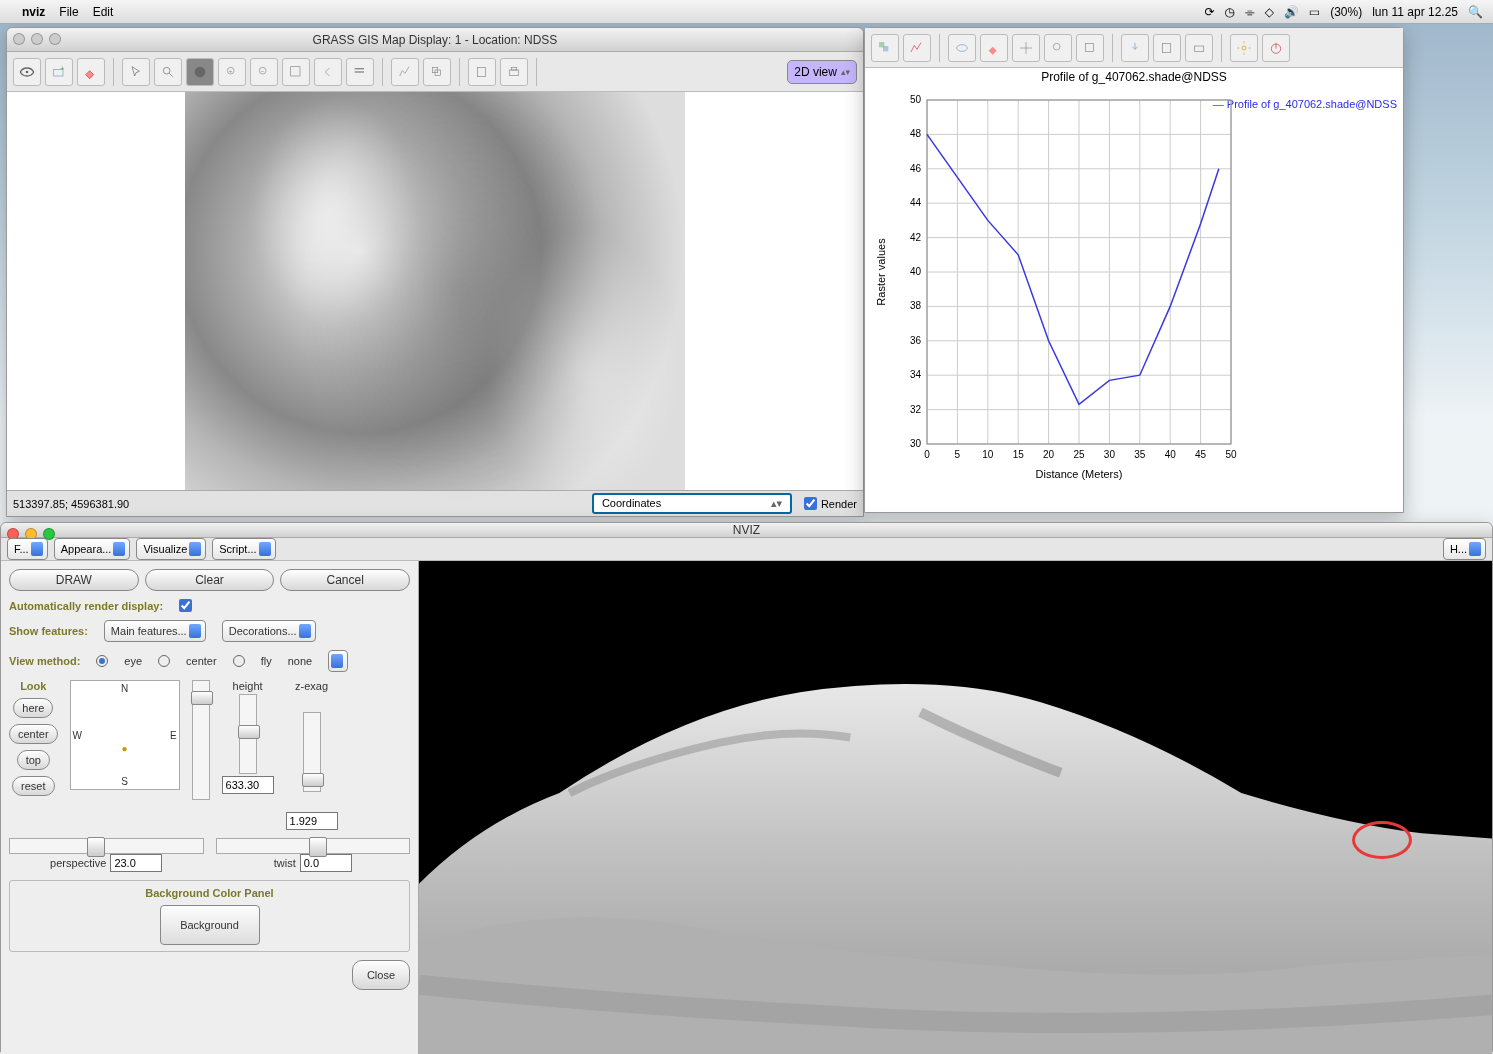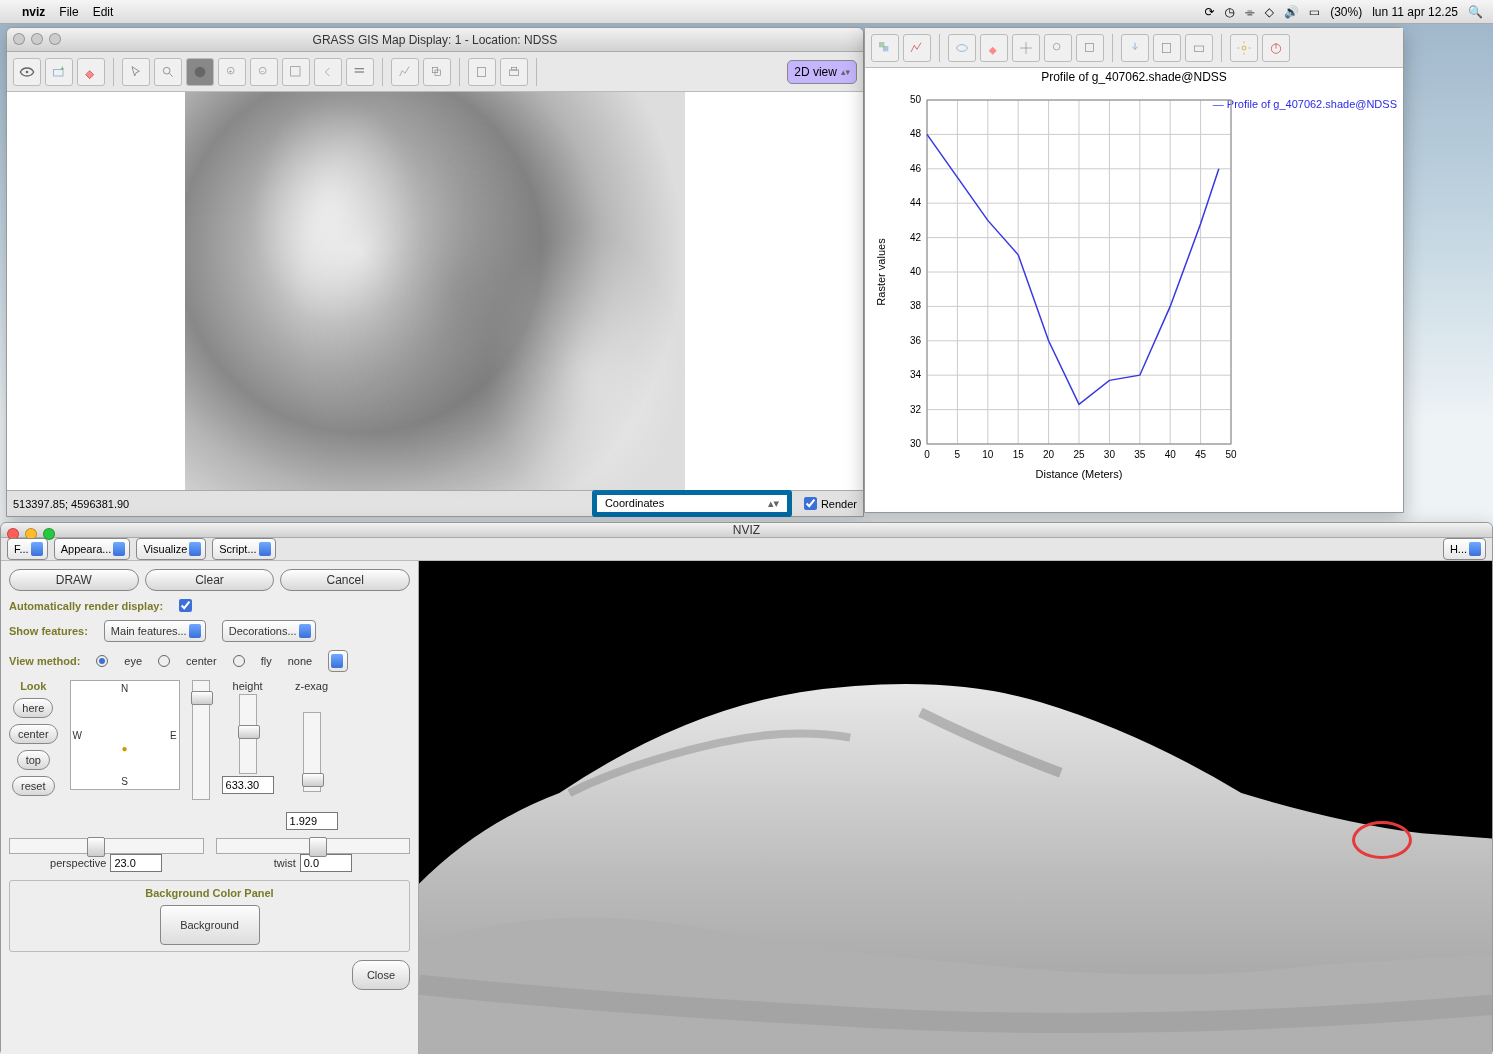--- a/index.html
+++ b/index.html
@@ -29,21 +29,21 @@
 .tsep { width:1px; height:28px; background:#bbb; margin:0 4px; }
 .viewsel { margin-left:auto; height:24px; padding:0 6px; border:1px solid #888; border-radius:5px; background:#c4b5fd; display:flex; align-items:center; gap:4px; }
 .mapcanvas { flex:1; background:#fff; display:flex; align-items:stretch; }
 .mapimg { flex:0 0 auto; margin:0 auto; width:500px; background: radial-gradient(circle at 35% 40%, #fafafa 0%, #aaa 30%, #888 45%, #b5b5b5 60%, #ddd 80%); position:relative; }
 .mapimg::before { content:""; position:absolute; inset:0; background:
   radial-gradient(ellipse 220px 300px at 55% 50%, rgba(80,80,80,.35), transparent 70%),
   radial-gradient(ellipse 120px 160px at 30% 30%, rgba(255,255,255,.6), transparent 70%),
   radial-gradient(ellipse 140px 200px at 80% 70%, rgba(255,255,255,.5), transparent 70%);
   filter: blur(6px); }
 .statusbar { height: 26px; background:#e2e2e2; border-top:1px solid #aaa; display:flex; align-items:center; padding:0 6px; gap:12px; font-size:11px; }
-.statusel { padding:2px 8px; border:5px solid #0369a1; border-radius:3px; background:#fff; }
+.statusel { padding:2px 8px; border:2px solid #0369a1; border-radius:3px; background:#fff; }
 .chk { display:flex; align-items:center; gap:4px; }
 
 
 .profile { top: 27px; left: 864px; width: 540px; height: 486px; }
 .toolbar2 { height: 40px; background:#ececec; display:flex; align-items:center; gap:4px; padding:0 6px; border-bottom:1px solid #bbb; }
 .plotarea { flex:1; background:#fff; position:relative; }
 .plot-title { position:absolute; top:2px; left:0; right:0; text-align:center; font-size:12px; }
 .legend { position:absolute; right:6px; top:30px; font-size:11px; color:#2a2ae6; }
 .legend::before { content:"— "; color:#4040ff; }
 svg.plot { position:absolute; top:22px; left:6px; right:6px; bottom:6px; }

